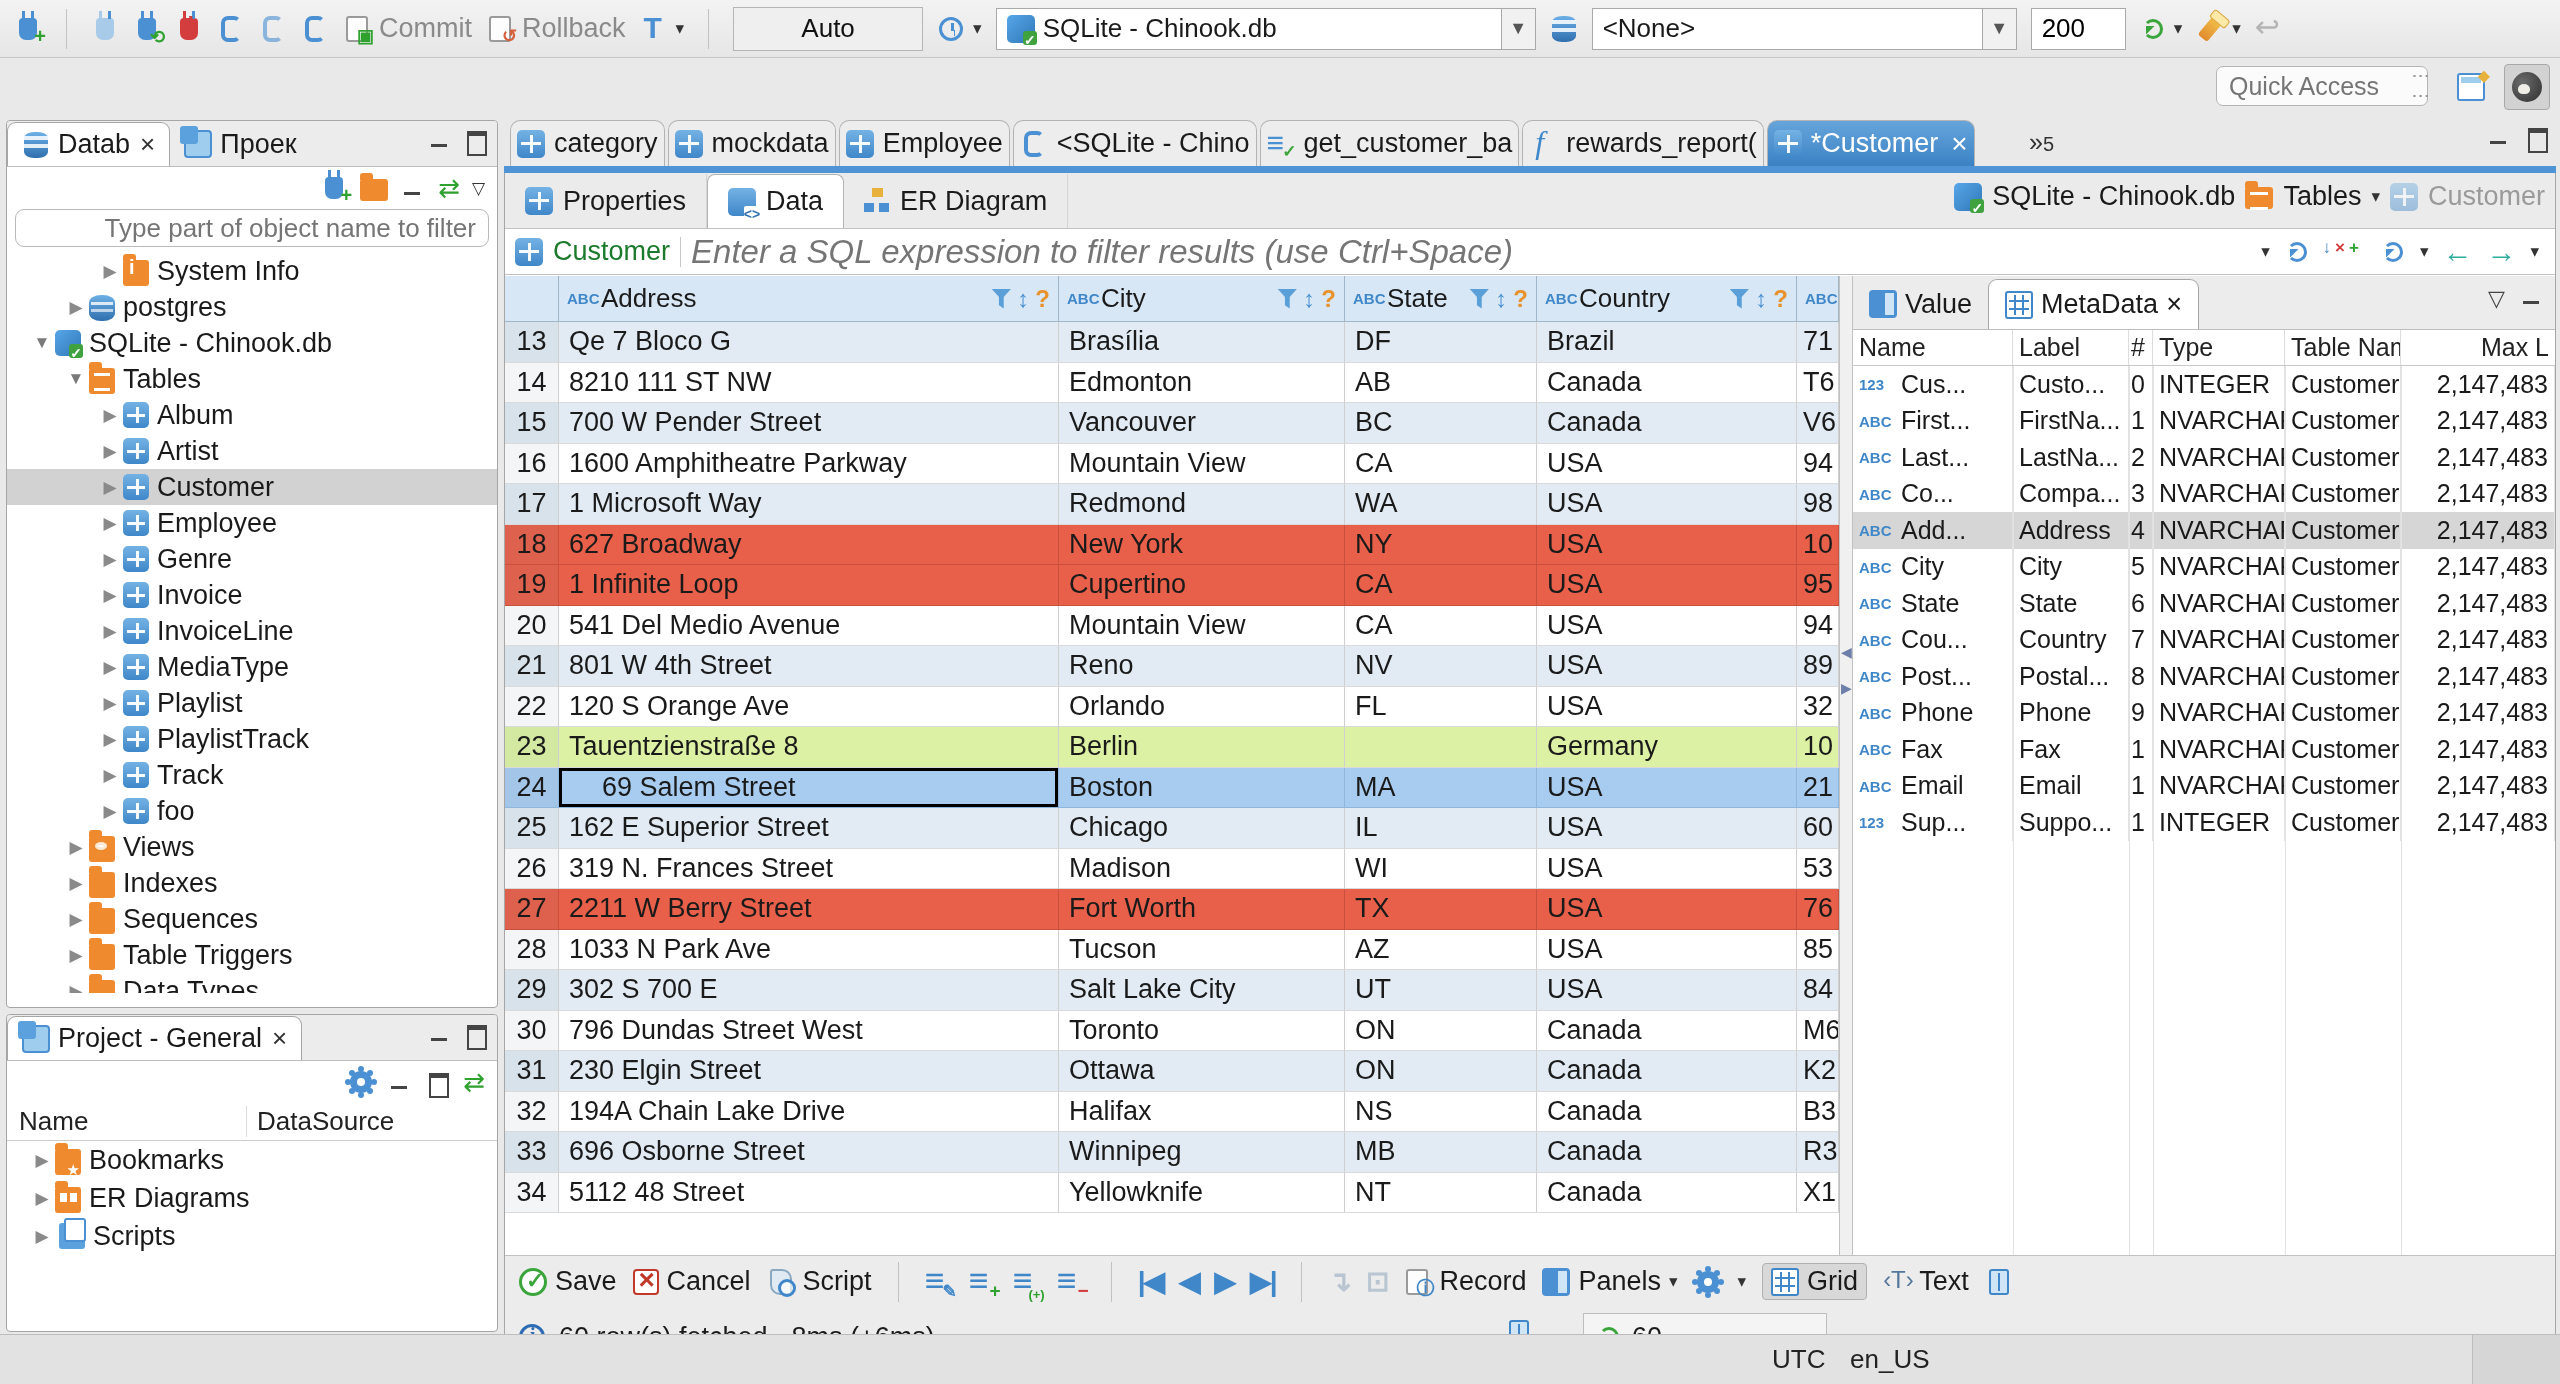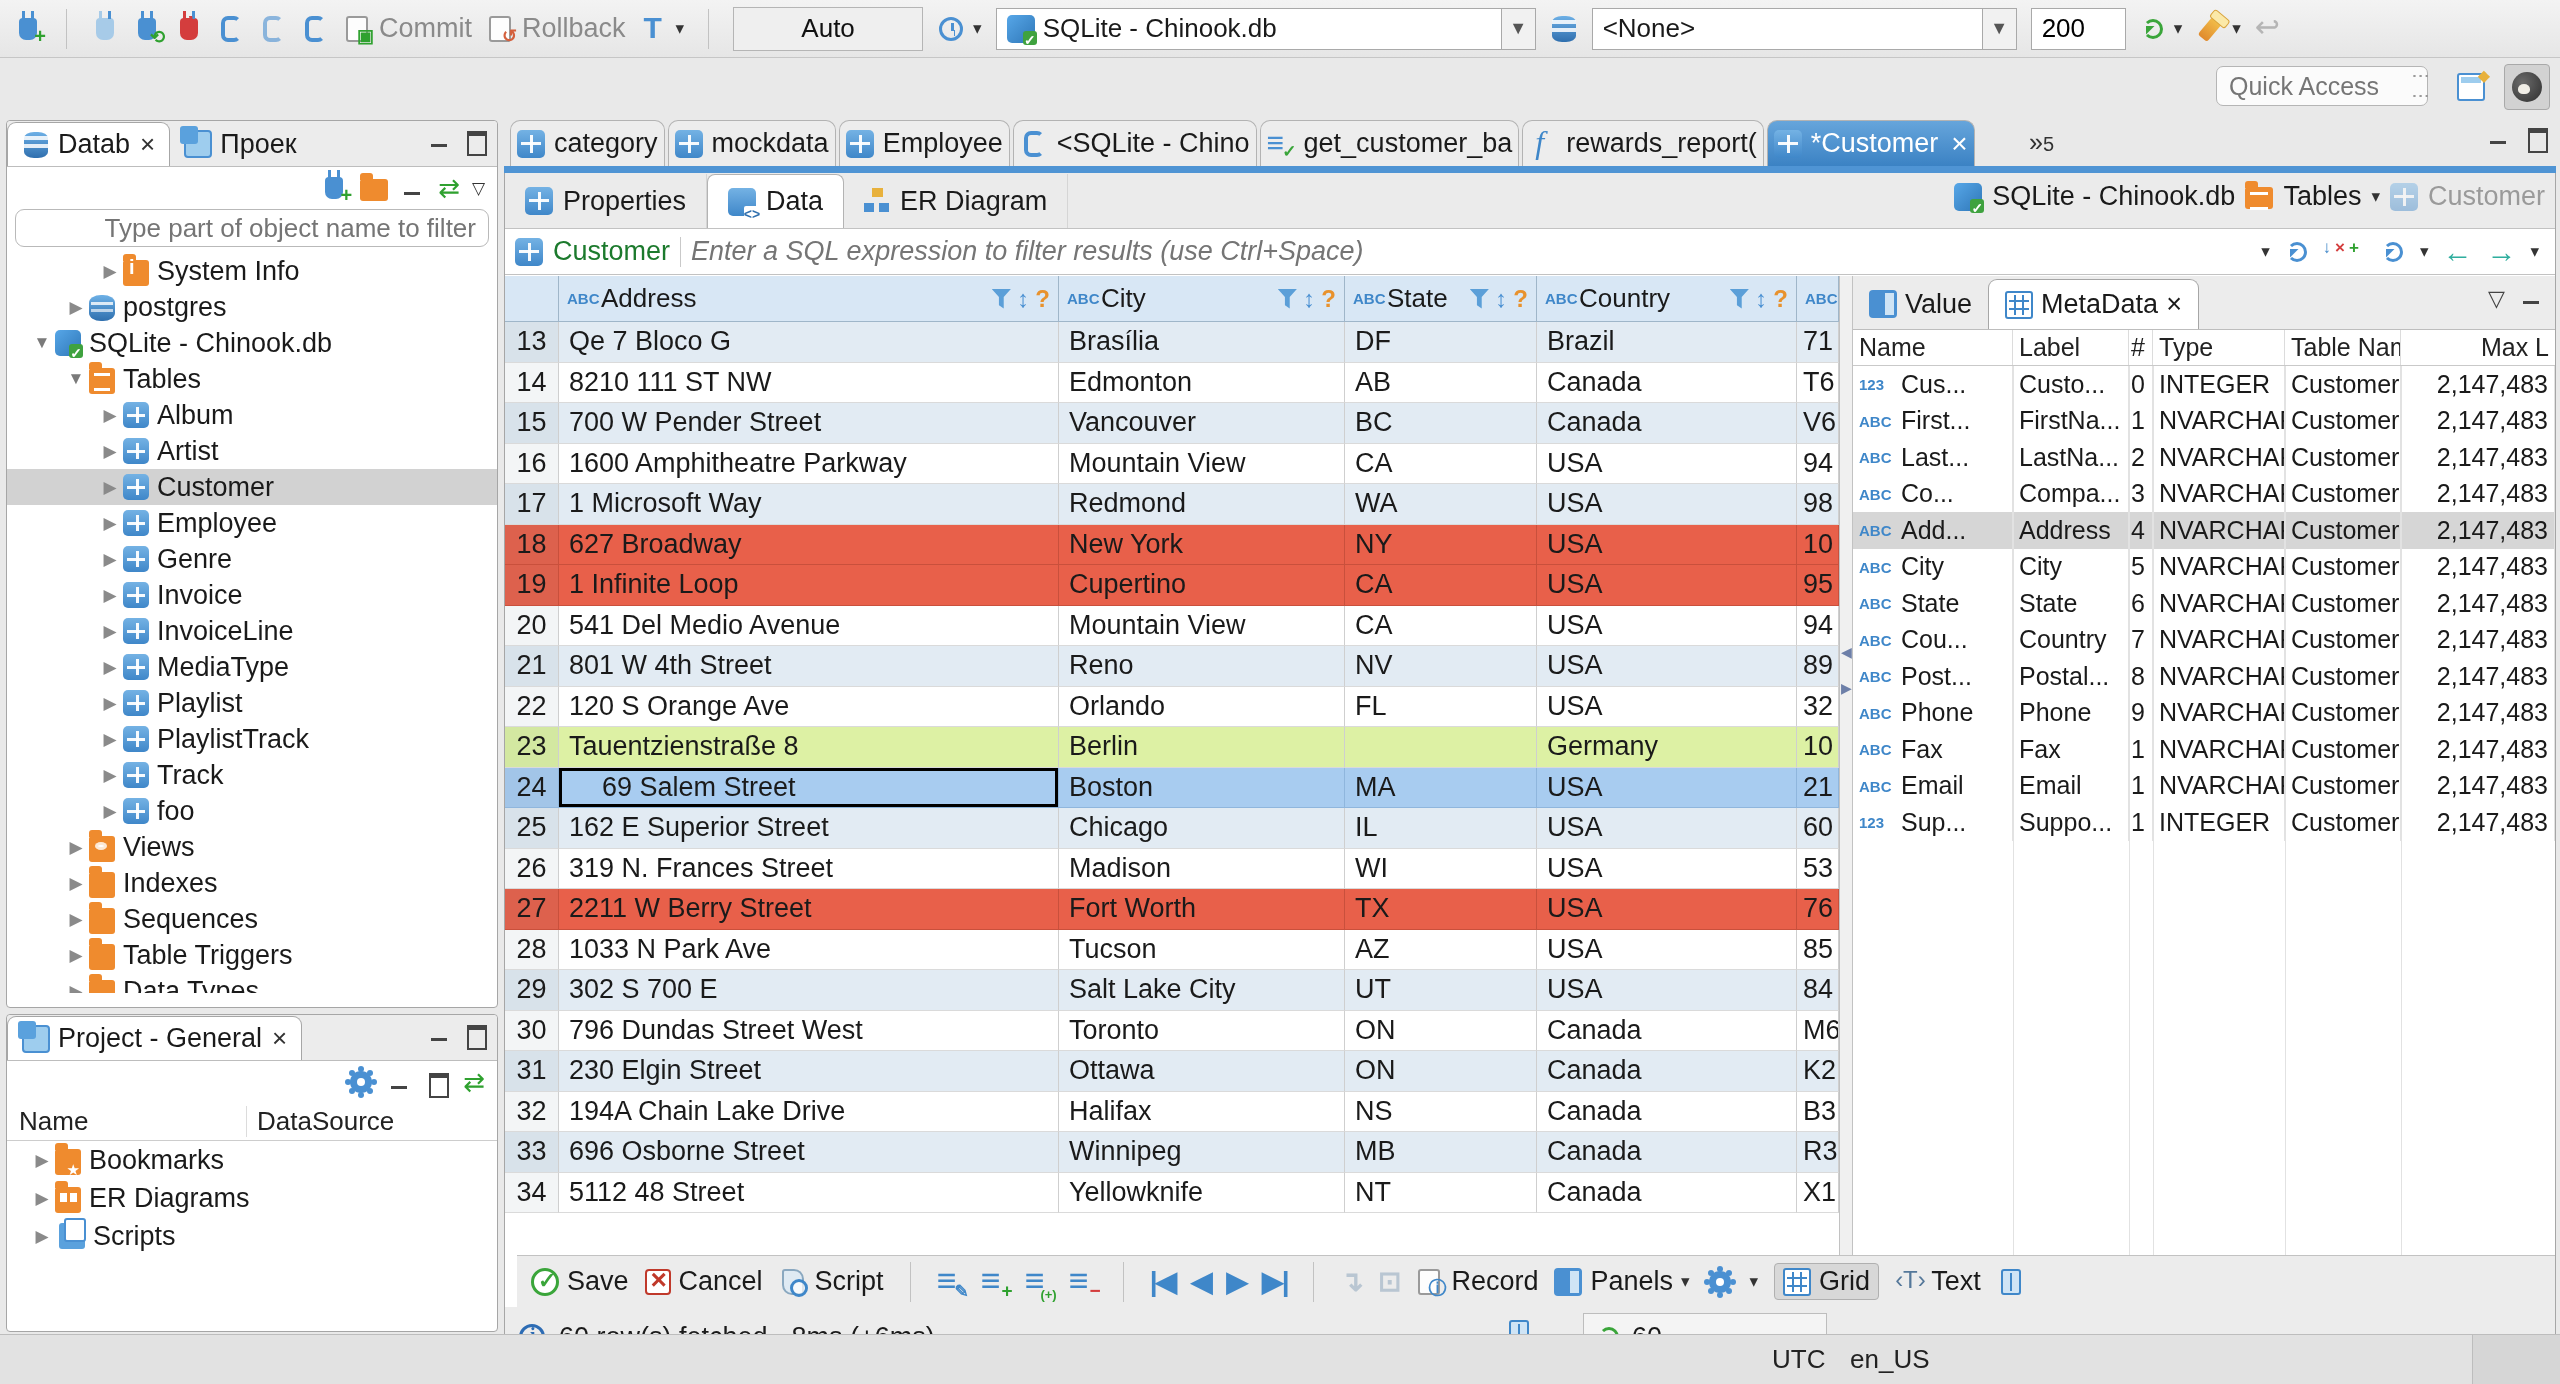--- a/index.html
+++ b/index.html
@@ -165,21 +165,21 @@
 
   .subtabs { height:56px; background:#ebebeb; border-bottom:1px solid #c2c2c2; display:flex; align-items:flex-end; position:relative; }
   .stab { height:54px; display:flex; align-items:center; gap:10px; padding:0 20px; font-size:27px; border-right:1px solid #d5d5d5; }
   .stab.active { background:#fff; border:1px solid #b3b3b3; border-bottom:none; border-radius:8px 8px 0 0; }
   .crumbs { position:absolute; right:10px; top:8px; display:flex; align-items:center; gap:10px; font-size:27px; }
   .crumbs .dim { color:#9a9a9a; }
 
   .filterbar { height:46px; border-bottom:1px solid #c2c2c2; display:flex; align-items:center; padding:0 10px; gap:10px; background:#fff; }
   .filterbar .ent { color:#1c7a2d; font-size:27px; }
   .filterbar .div { width:1px; height:30px; background:#c9c9c9; }
-  .filterbar input { flex:1; border:none; outline:none; font-style:italic; font-size:27px; color:#999; font-family:inherit; }
+  .filterbar input { flex:1; border:none; outline:none; font-style:italic; font-size:33px; color:#999; font-family:inherit; }
   .fb-icons { display:flex; align-items:center; gap:14px; padding-right:6px; }
   .fb-icons .funwrap { position:relative; }
   .fb-icons .bdg { position:absolute; right:-7px; bottom:-6px; font-size:17px; font-weight:bold; }
   .garr { color:#2fae9e; font-size:30px; font-weight:bold; }
 
   .content { position:absolute; top:103px; bottom:120px; left:0; right:0; display:flex; }
   .gridwrap { width:1334px; position:relative; overflow:hidden; }
   .ghead { display:flex; height:46px; background:#d8e7f5; border-bottom:1px solid #9fb6c9; }
   .gh { display:flex; align-items:center; gap:6px; padding:0 8px; border-right:1px solid #9fb6c9; font-size:26px; overflow:hidden; white-space:nowrap; }
   .gh .sort { color:#4a90d2; font-size:24px; } .gh .q { color:#e8922d; font-weight:bold; font-size:24px; }
@@ -208,21 +208,21 @@
   .mh { padding:0 6px; overflow:hidden; white-space:nowrap; border-right:1px solid #dcdcdc; height:100%; display:flex; align-items:center; }
   .mrow { display:flex; height:36.5px; font-size:25px; }
   .mrow.sel { background:#d6d6d6; }
   .mc { padding:0 6px; display:flex; align-items:center; overflow:hidden; white-space:nowrap; border-right:1px solid #e2e2e2; }
   .m-name { width:160px; justify-content:flex-start; } .m-name .ic { width:40px; height:26px; margin-right:2px; }
   .m-label { width:116px; } .m-num { width:24px; padding:0 2px; } .m-type { width:132px; } .m-table { width:116px; } .m-max { flex:1; justify-content:flex-end; }
   .mlines { position:absolute; top:90px; bottom:0; left:0; right:0; pointer-events:none; }
   .mlines .vl { position:absolute; top:0; bottom:0; width:1px; background:#e2e2e2; }
 
   
-  .rtoolbar { position:absolute; left:12px; right:0; bottom:68px; height:52px; background:#ececec; border-top:1px solid #c2c2c2; display:flex; align-items:center; gap:16px; padding:0 14px; font-size:27px; }
+  .rtoolbar { position:absolute; left:0; right:0; bottom:68px; height:52px; background:#ececec; border-top:1px solid #c2c2c2; display:flex; align-items:center; gap:16px; padding:0 14px; font-size:27px; }
   .rbtn { display:flex; align-items:center; gap:8px; }
   .rbtn.pressed { background:#d8d8d8; border:1px solid #b0b0b0; border-radius:4px; padding:2px 8px; }
   .rstatus { position:absolute; left:0; right:0; bottom:8px; height:60px; background:#ececec; display:flex; align-items:center; padding:0 14px; gap:14px; font-size:27px; }
   .refbox { position:absolute; left:1078px; top:6px; width:244px; height:48px; border:1px solid #bdbdbd; background:#f4f4f4; display:flex; align-items:center; gap:10px; padding:0 12px; }
   .bluefoot { position:absolute; left:0; right:0; bottom:0; height:8px; background:#4f94d4; }
 
   
   .winstatus { position:absolute; left:0; top:1334px; width:2560px; height:50px; background:#e2e2e2; border-top:1px solid #bdbdbd; font-size:26px; color:#222; }
   .winstatus .tz { position:absolute; left:1772px; top:9px; }
   .winstatus .loc { position:absolute; left:1850px; top:9px; }

